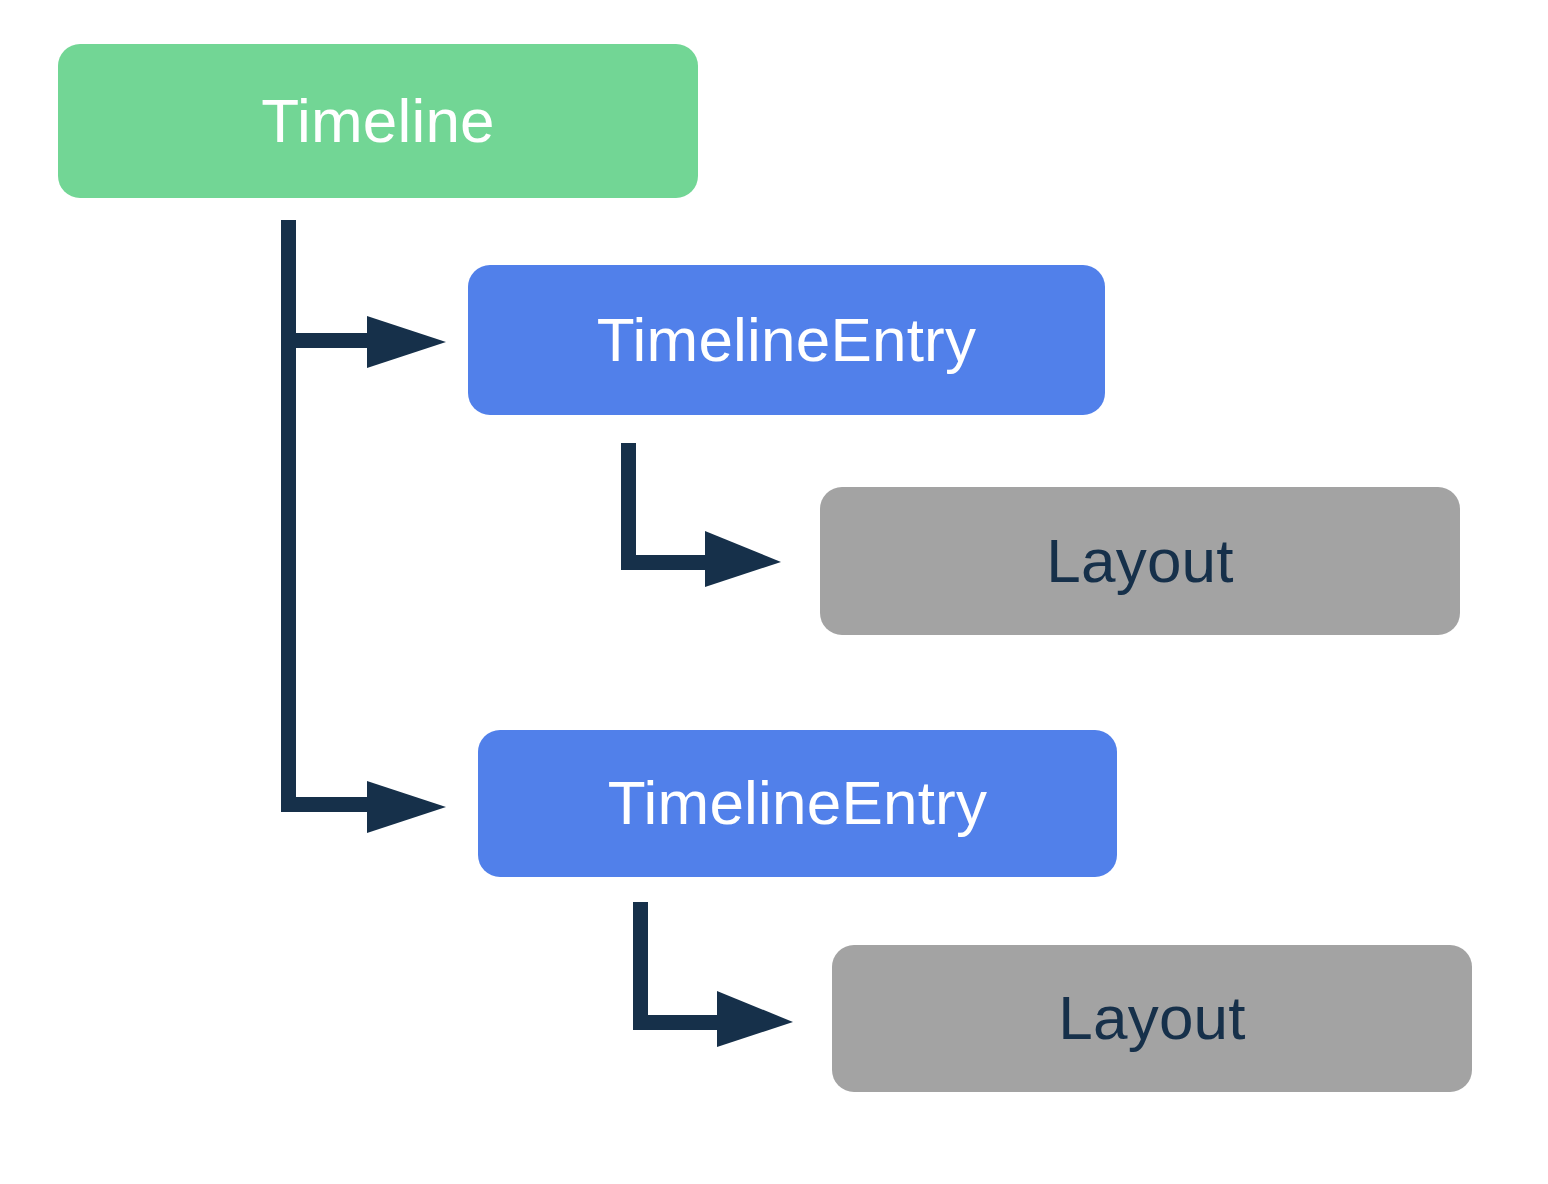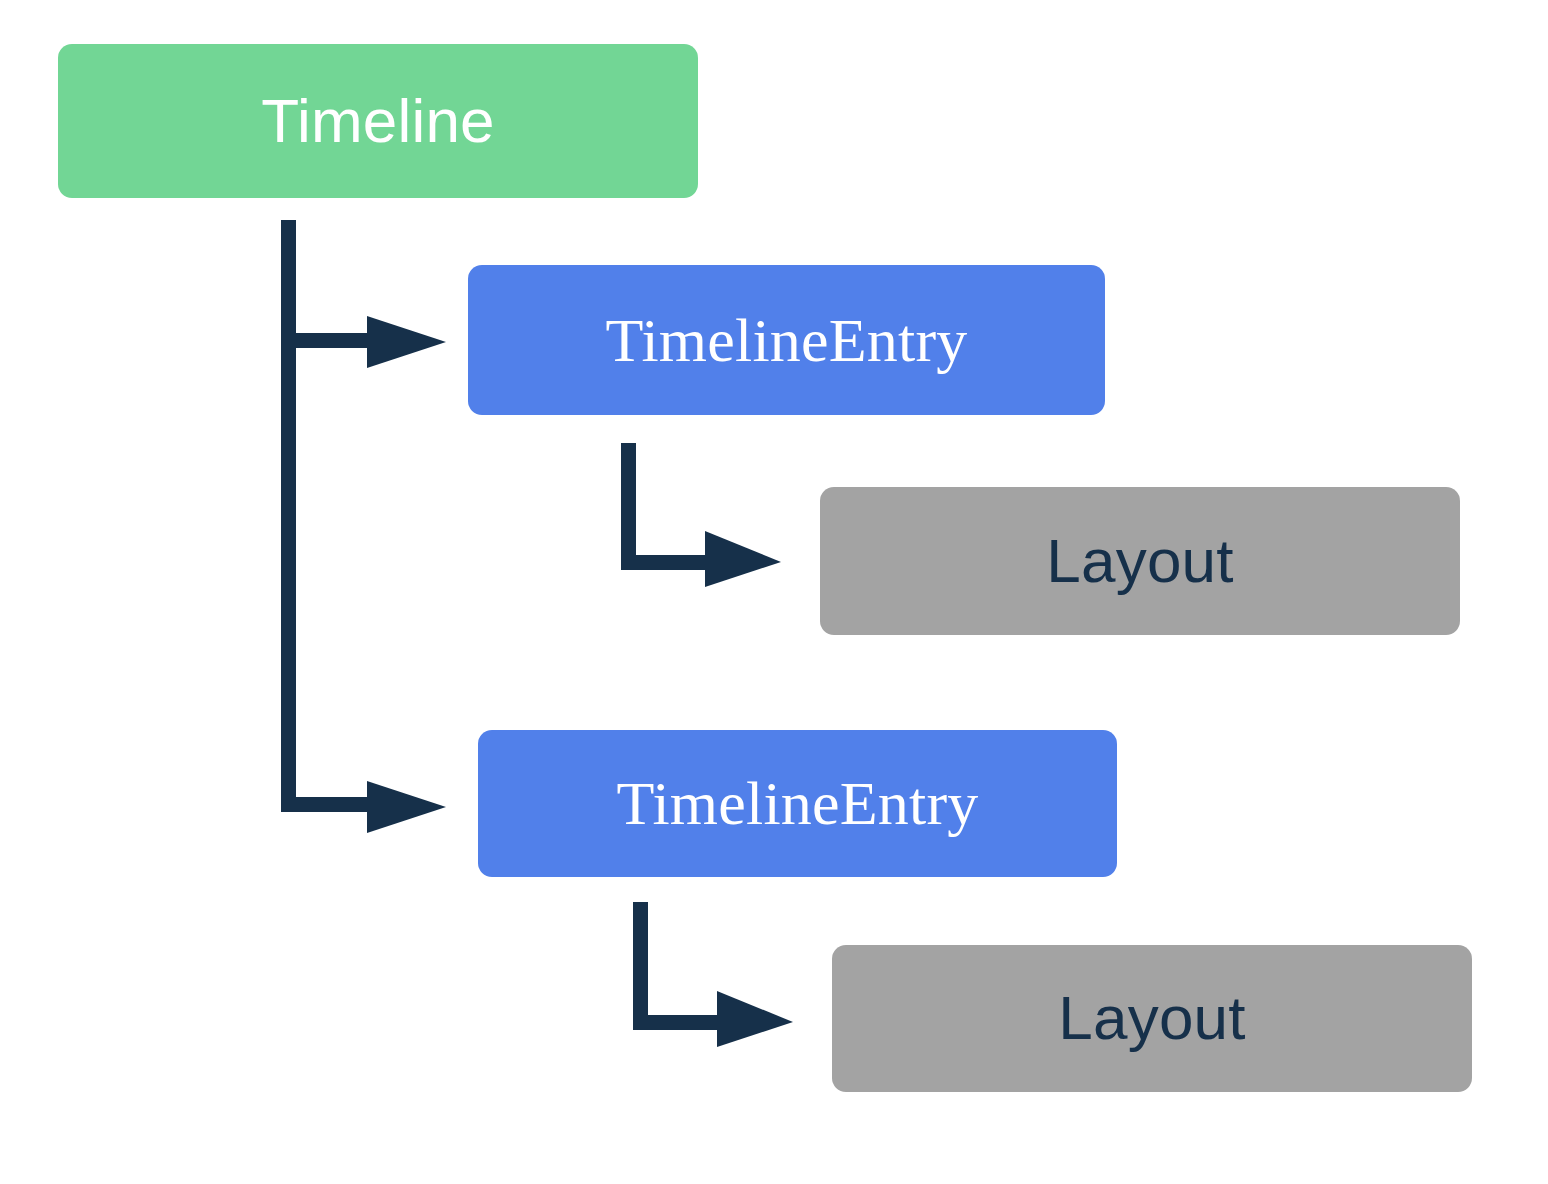--- a/index.html
+++ b/index.html
@@ -15,38 +15,38 @@
     width: 1548px;
     height: 1184px;
     background: #ffffff;
     overflow: hidden;
   }
   .node {
     position: absolute;
     display: flex;
     align-items: center;
     justify-content: center;
-    border-radius: 14px;
+    border-radius: 22px;
     box-sizing: border-box;
     text-align: center;
     line-height: 1.1;
     user-select: none;
   }
   .node-label {
     font-size: 62px;
     font-weight: 400;
     letter-spacing: 0.2px;
     white-space: nowrap;
   }
 
   
   .node.root      { background: #72d695; }
   .node.root      .node-label { color: #ffffff; }
   .node.entry     { background: #5180ea; }
-  .node.entry     .node-label { color: #ffffff; font-family: Liberation Serif, serif; }
+  .node.entry     .node-label { color: #ffffff; }
   .node.leaf      { background: #a3a3a3; }
   .node.leaf      .node-label { color: #16304a; }
 
   
   #connectors {
     position: absolute;
     left: 0;
     top: 0;
     width: 1548px;
     height: 1184px;

